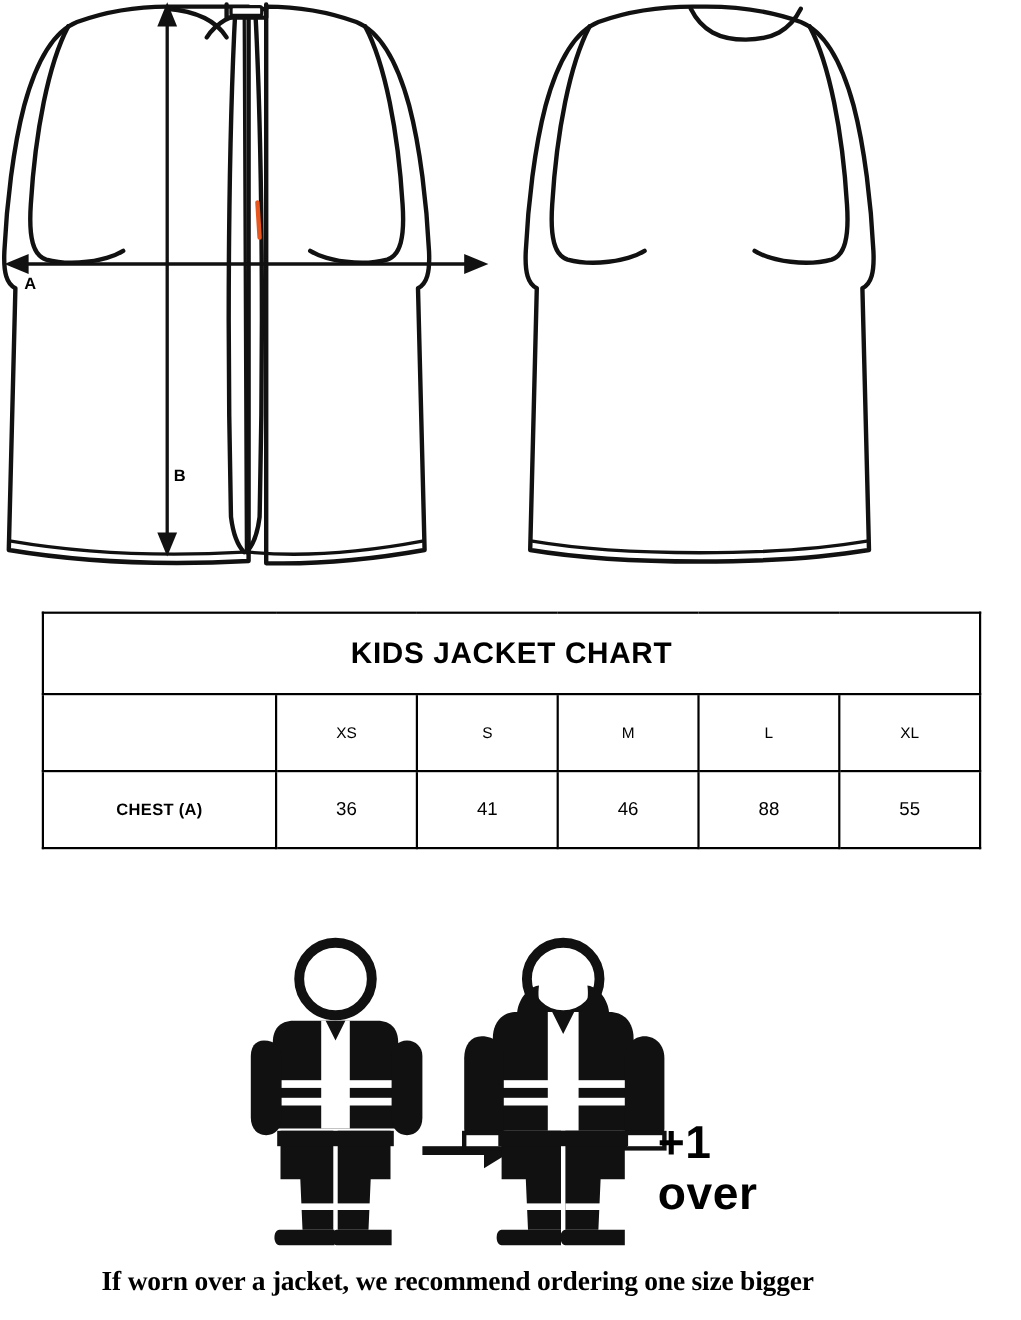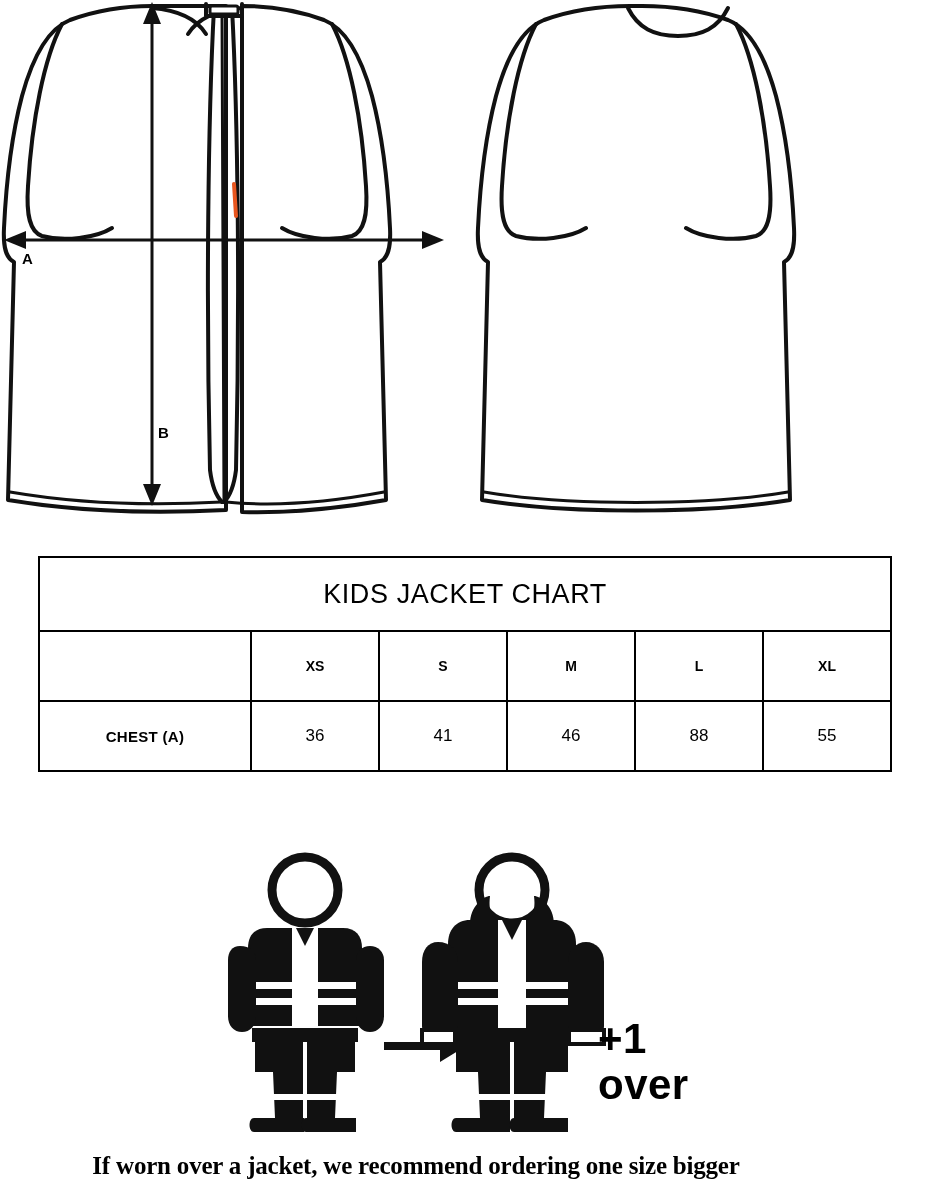--- a/index.html
+++ b/index.html
@@ -46,27 +46,27 @@
   }
   #size-chart-table td, #size-chart-table th {
     border: 2px solid #000;
     text-align: center;
     vertical-align: middle;
     font-family: "Liberation Sans", sans-serif;
   }
   .chart-title-cell {
     height: 70px;
     font-size: 27px;
-    font-weight: normal;
+    font-weight: bold;
     letter-spacing: 0.6px;
   }
   .size-head-cell {
     height: 66px;
     font-size: 14px;
-    font-weight: bold;
+    font-weight: normal;
   }
   .row-label-cell {
     height: 66px;
     font-size: 15px;
     font-weight: bold;
     letter-spacing: 0.3px;
     border-radius: 15px;
   }
   .value-cell {
     height: 66px;

